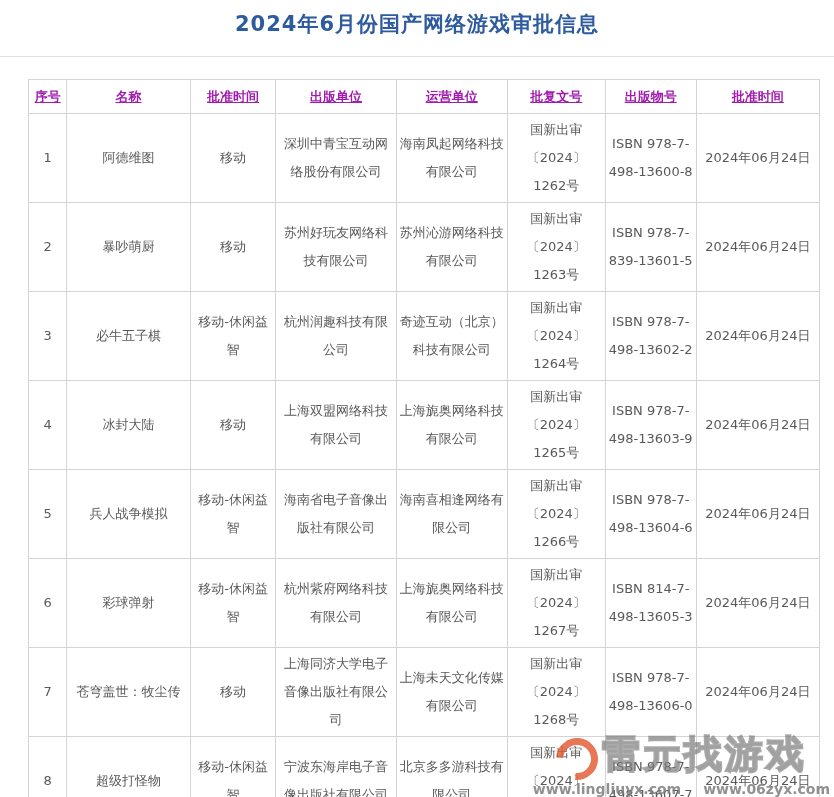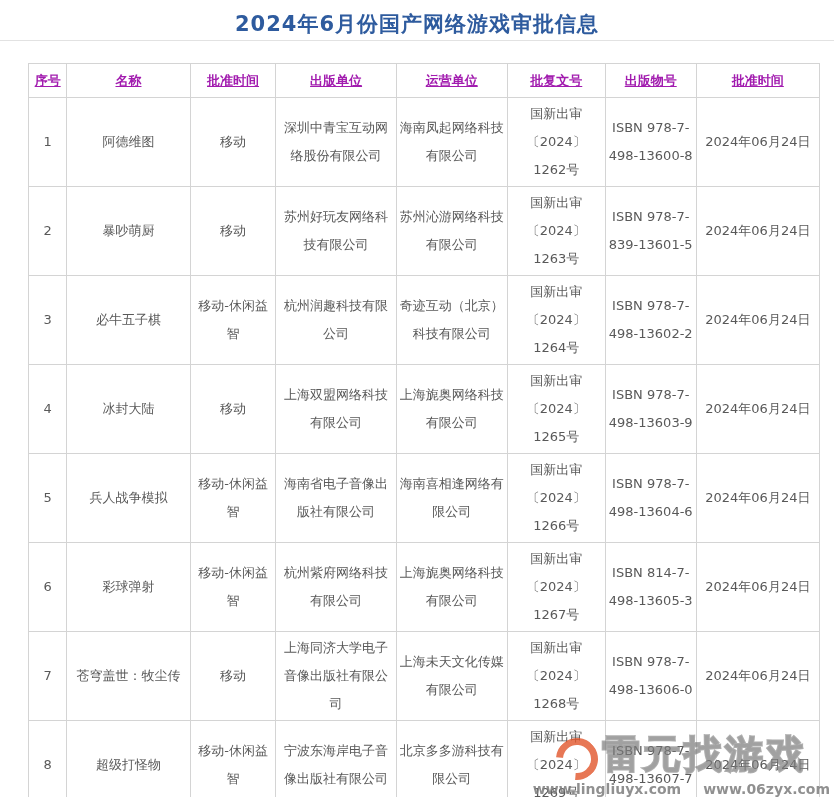--- a/index.html
+++ b/index.html
@@ -6,21 +6,21 @@
   html,body { margin:0; padding:0; }
   body {
     width:834px; height:797px;
     position:relative; overflow:hidden;
     background:#ffffff;
     font-family:"DejaVu Sans","Liberation Sans",sans-serif;
   }
   .page-header {
     text-align:center;
     padding-top:10px;
-    padding-bottom:2px;
+    padding-bottom:18px;
     border-bottom:1px solid #e2e2e2;
   }
   .page-title {
     margin:0;
     font-size:21px;
     font-weight:bold;
     color:#2e5b9e;
     letter-spacing:1px;
   }
   .page-meta {

